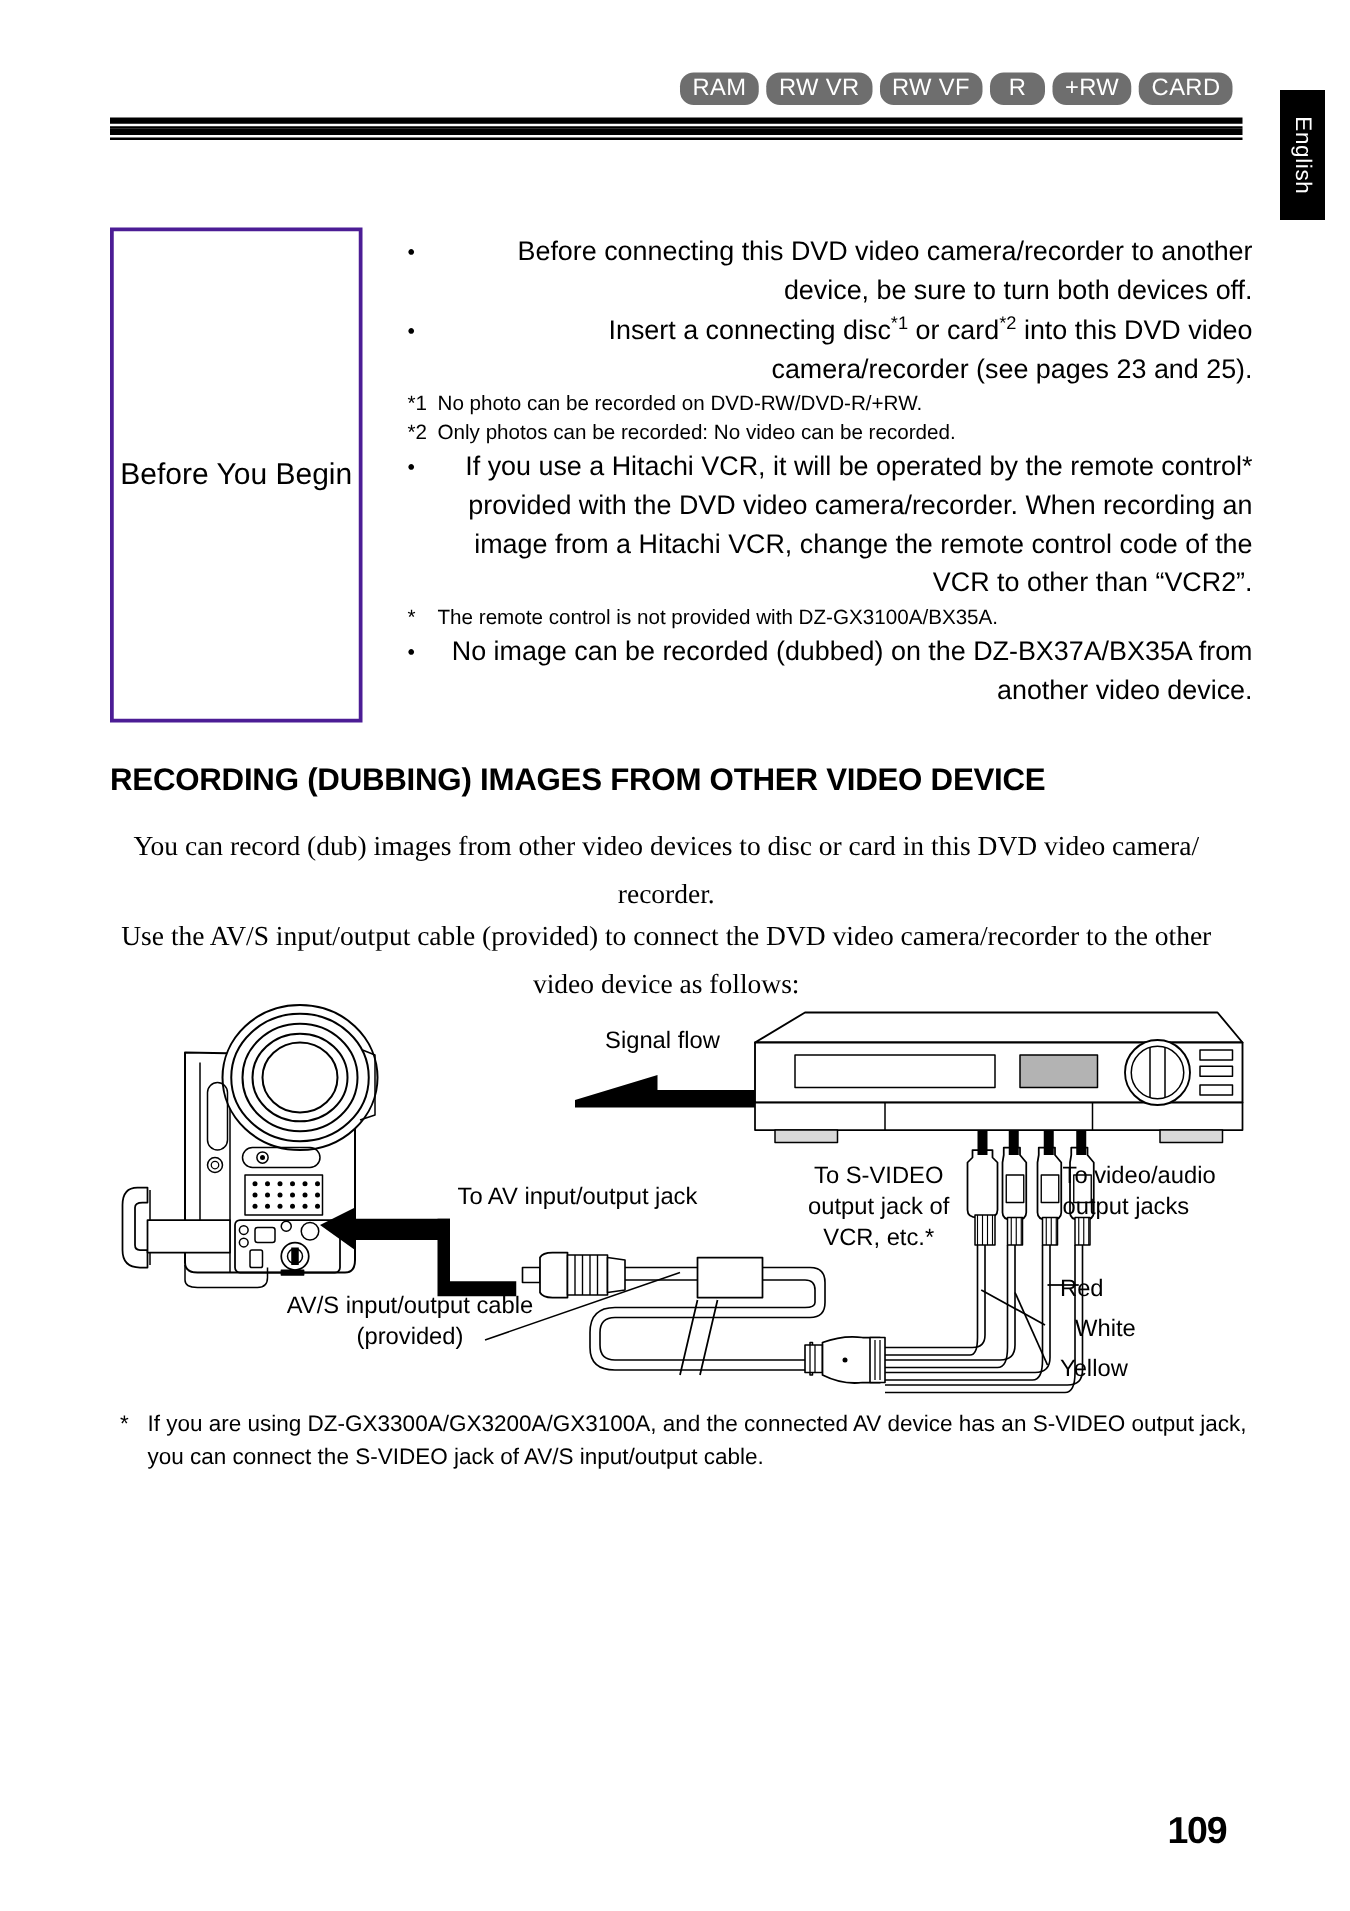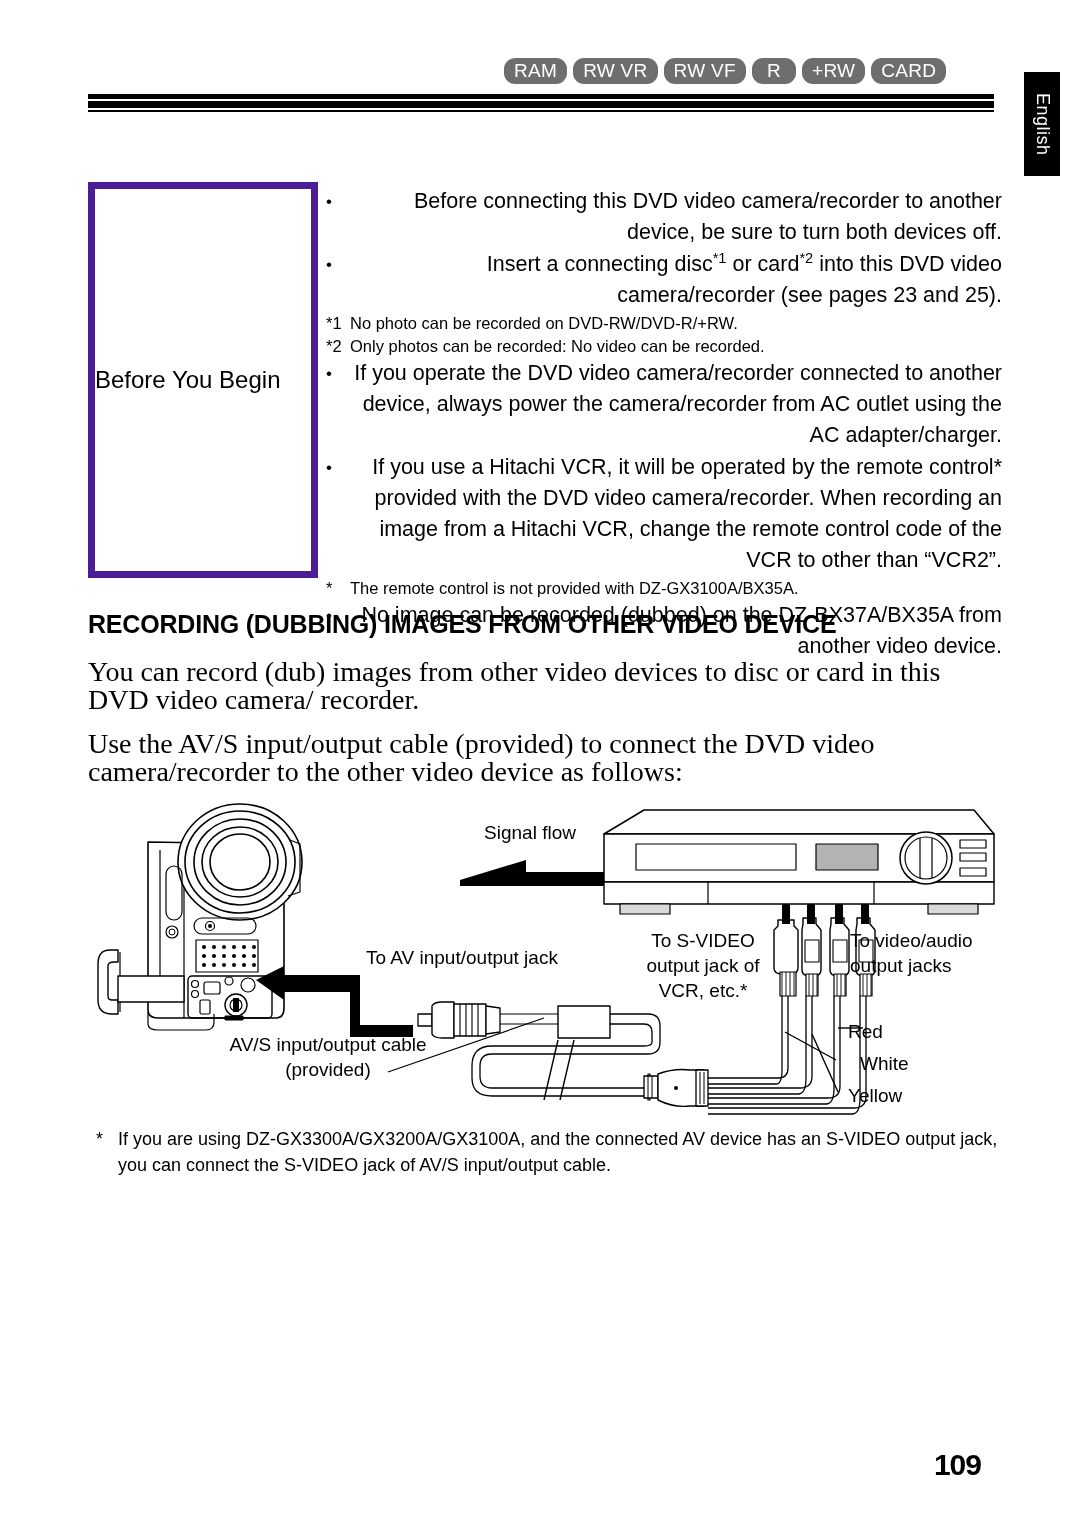--- a/index.html
+++ b/index.html
@@ -13,21 +13,21 @@
     height: 1529px;
     background: #ffffff;
     overflow: hidden;
     font-family: "Liberation Sans", sans-serif;
     color: #000000;
   }
 
   
   .badge-row {
     position: absolute;
-    left: 504px;
+    left: 544px;
     top: 58px;
     display: flex;
     gap: 6px;
     align-items: center;
     justify-content: center;
   }
   .badge {
     background: #6e6e6e;
     color: #ffffff;
     border-radius: 11px;
@@ -79,26 +79,27 @@
     letter-spacing: -0.5px;
     padding: 5px 0 7px 2px;
     white-space: nowrap;
   }
 
   
   .byb-box {
     position: absolute;
     left: 88px;
     top: 182px;
-    width: 230px;
+    width: 202px;
     height: 396px;
-    border: 7px solid #4c1d95;
+    border: 3px solid #4c1d95;
     box-sizing: border-box;
     display: flex;
     align-items: center;
+    justify-content: center;
   }
   .byb-label {
     font-size: 24px;
   }
 
   
   .notes {
     position: absolute;
     left: 324px;
     top: 186px;
@@ -139,24 +140,25 @@
     top: 610px;
     font-size: 25px;
     font-weight: bold;
     letter-spacing: -0.2px;
   }
 
   
   .para {
     position: absolute;
     font-family: "Liberation Serif", serif;
-    font-size: 28px;
-    line-height: 28px;
+    font-size: 22px;
+    line-height: 38px;
     width: 890px;
     left: 88px;
+    text-align: center;
   }
   .para-1 { top: 658px; }
   .para-2 { top: 730px; }
 
   
   .figure {
     position: absolute;
     left: 88px;
     top: 800px;
     width: 916px;
@@ -242,21 +244,20 @@
 
     <div class="subnote">
       <span class="marker">*1</span>
       <span>No photo can be recorded on DVD-RW/DVD-R/+RW.</span>
     </div>
     <div class="subnote">
       <span class="marker">*2</span>
       <span>Only photos can be recorded: No video can be recorded.</span>
     </div>
 
-    <div class="note">If you operate the DVD video camera/recorder connected to another device, always power the camera/recorder from AC outlet using the AC adapter/charger.</div>
     <div class="note">If you use a Hitachi VCR, it will be operated by the remote control* provided with the DVD video camera/recorder. When recording an image from a Hitachi VCR, change the remote control code of the VCR to other than “VCR2”.</div>
 
     <div class="subnote">
       <span class="marker">*</span>
       <span>The remote control is not provided with DZ-GX3100A/BX35A.</span>
     </div>
 
     <div class="note">No image can be recorded (dubbed) on the DZ-BX37A/BX35A from another video device.</div>
   </div>
 

